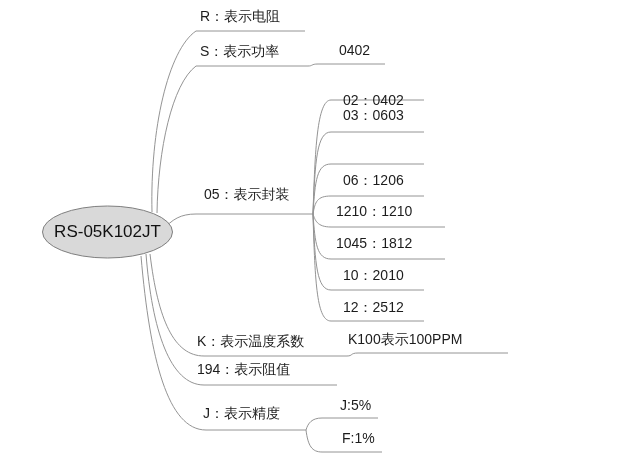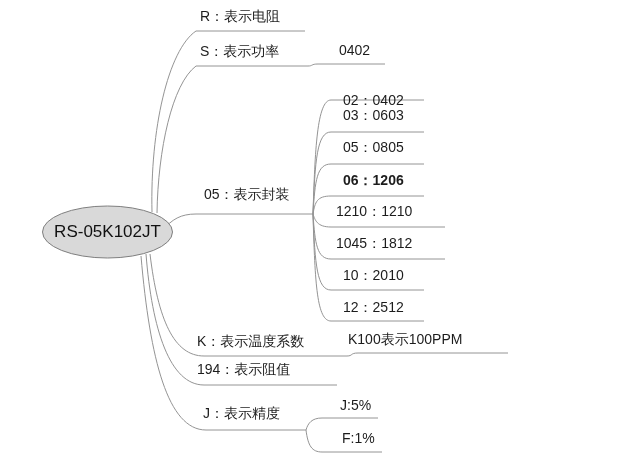--- a/index.html
+++ b/index.html
@@ -59,22 +59,21 @@
 
   <div class="root-label">RS-05K102JT</div>
 
   <div class="lbl" style="left:200px;top:6px;">R：表示电阻</div>
   <div class="lbl" style="left:200px;top:41px;">S：表示功率</div>
   <div class="lbl" style="left:339px;top:40px;">0402</div>
 
   <div class="lbl" style="left:204px;top:184px;">05：表示封装</div>
   <div class="lbl" style="left:343px;top:90px;">02：0402</div>
   <div class="lbl" style="left:343px;top:105px;">03：0603</div>
-  <div class="lbl" style="left:343px;top:137px;">05：0805</div>
-  <div class="lbl" style="left:343px;top:170px;font-weight:bold;">06：1206</div>
+  <div class="lbl" style="left:343px;top:170px;">06：1206</div>
   <div class="lbl" style="left:336px;top:201px;">1210：1210</div>
   <div class="lbl" style="left:336px;top:233px;">1045：1812</div>
   <div class="lbl" style="left:343px;top:265px;">10：2010</div>
   <div class="lbl" style="left:343px;top:297px;">12：2512</div>
 
   <div class="lbl" style="left:197px;top:331px;">K：表示温度系数</div>
   <div class="lbl" style="left:348px;top:329px;">K100表示100PPM</div>
   <div class="lbl" style="left:197px;top:359px;">194：表示阻值</div>
   <div class="lbl" style="left:203px;top:403px;">J：表示精度</div>
   <div class="lbl" style="left:340px;top:395px;">J:5%</div>

